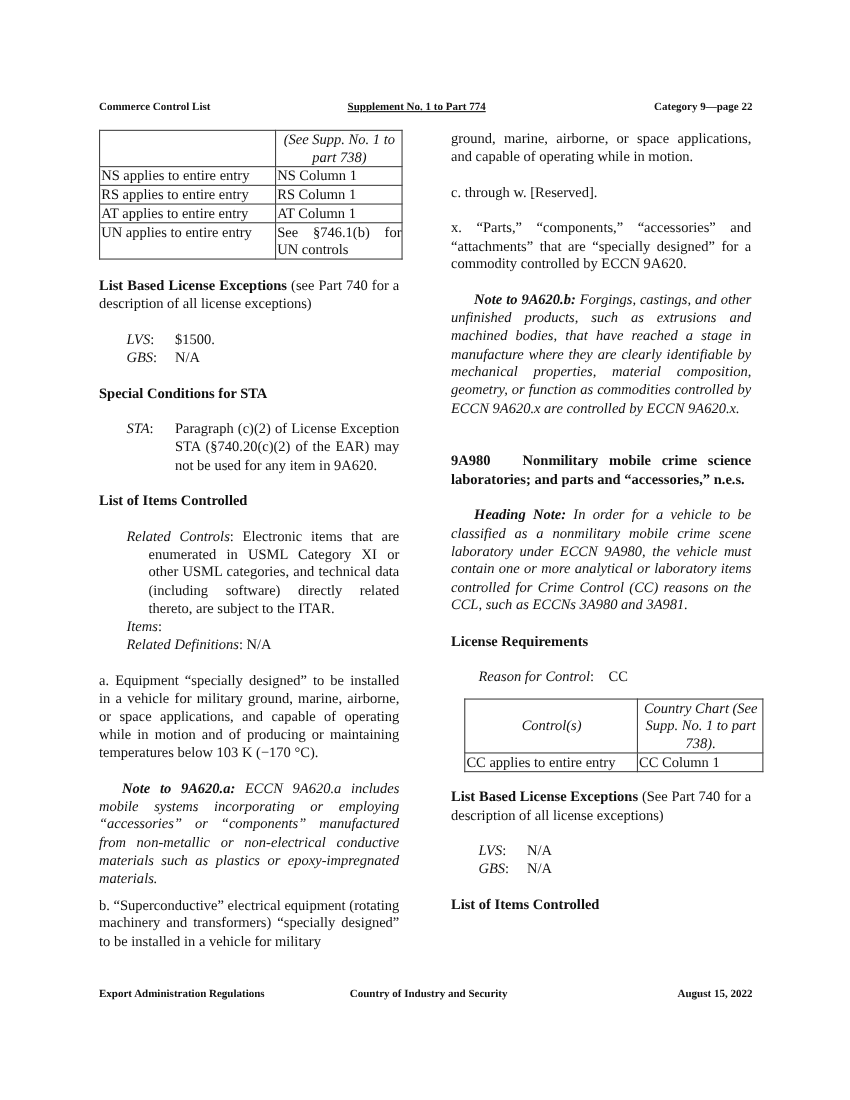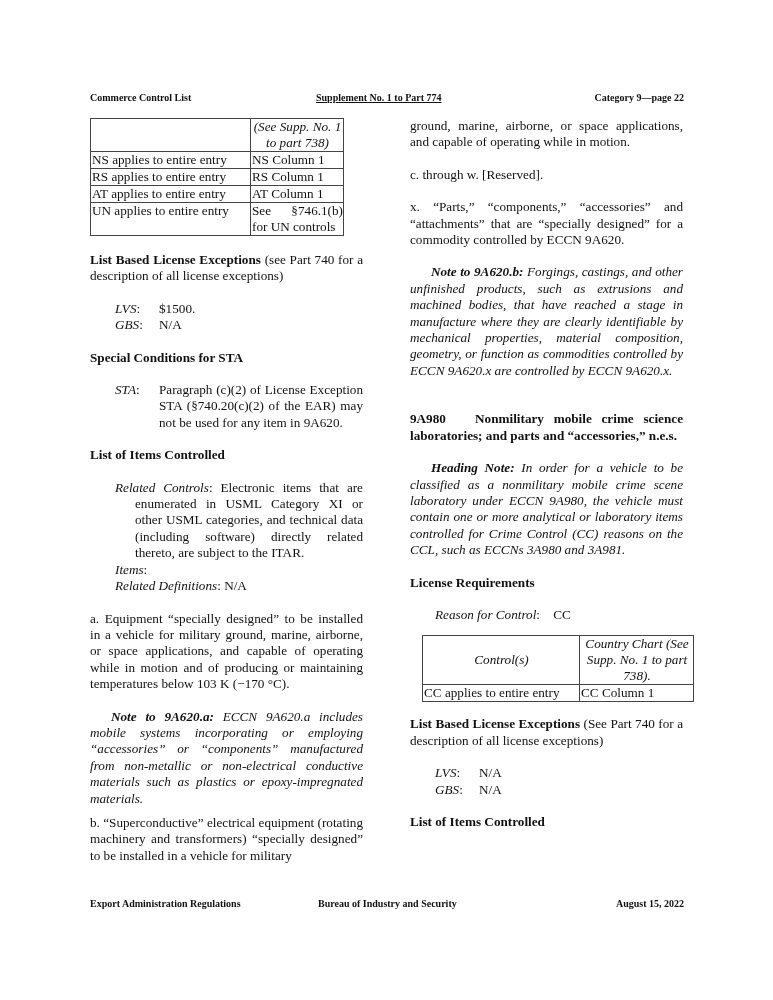--- a/index.html
+++ b/index.html
@@ -14,21 +14,21 @@
   .hdr { top: 90px; }
   .ftr { top: 896px; }
   .hdr span:nth-child(2) { position: absolute; left: 226px; text-decoration: underline; }
   .ftr span:nth-child(2) { position: absolute; left: 228px; }
   .col { position: absolute; width: 273px; text-align: justify; }
   .left { left: 90px; top: 118px; }
   .right { left: 410px; top: 118px; }
   p { margin: 0; }
   table { border-collapse: collapse; }
   td { border: 1px solid #444; padding: 0 0 0 1px; vertical-align: top; line-height: 16px; }
-  .t1 { width: 254px; border-radius: 15px; }
+  .t1 { width: 276px; border-radius: 15px; }
   .t1 td:first-child { width: 158px; }
   .t1 .hd { font-style: italic; text-align: center; }
   .bold { font-weight: bold; }
   .it { font-style: italic; }
   .indent { padding-left: 25px; }
   .kv { display: flex; }
   .kv .k { width: 44px; font-style: italic; }
   .hang { display: flex; }
   .hang .k { width: 44px; font-style: italic; flex: none; }
   .hang .v { flex: 1; text-align: justify; }
@@ -151,15 +151,15 @@
       <span class="k"><span>GBS</span><span style="font-style:normal">:</span></span>
       <span>N/A</span>
     </div>
   </div>
 
   <p class="bold" style="margin-top:16px">List of Items Controlled</p>
 </div>
 
 <div class="ftr">
   <span>Export Administration Regulations</span>
-  <span>Bureau of Industry and Security</span>
+  <span>Country of Industry and Security</span>
   <span>August 15, 2022</span>
 </div>
 
 </body></html>

